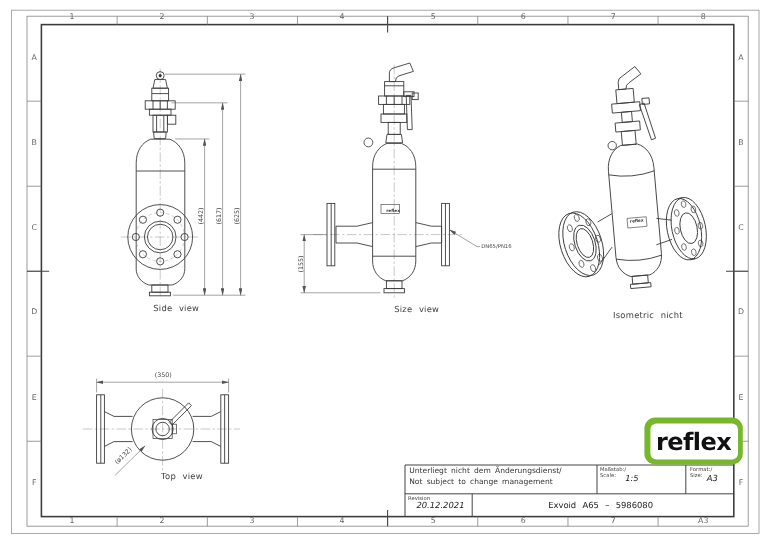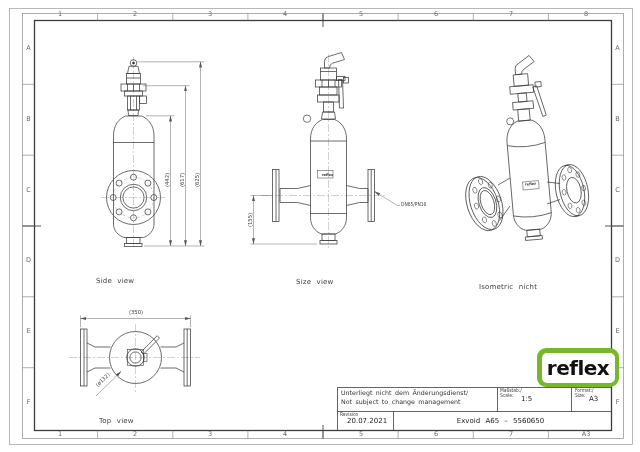--- a/index.html
+++ b/index.html
@@ -2,28 +2,28 @@
 <html><head>
 <meta charset="utf-8">
 <style>
   html,body{margin:0;padding:0;background:#fff;}
   .sheet{position:relative;width:640px;height:452px;background:#ffffff;overflow:hidden;
          font-family:"DejaVu Sans",sans-serif;}
   .sheet svg{position:absolute;left:0;top:0;}
   .lbl{position:absolute;line-height:1;white-space:nowrap;color:#3b3b3b;
        font-family:"DejaVu Sans",sans-serif;}
   .grid-lbl{font-size:6.5px;color:#666;text-align:center;}
-  .cap{font-size:7px;letter-spacing:.2px;word-spacing:3px;text-align:left;color:#3d3d3d;margin-top:24px;}
+  .cap{font-size:7px;letter-spacing:.2px;word-spacing:3px;text-align:right;color:#3d3d3d;}
   .dimv{font-size:8px;transform:rotate(-90deg) scale(.66);transform-origin:center;
         text-align:center;color:#444;}
   .dimr{font-size:8px;transform:rotate(-44deg) scale(.66);transform-origin:center;
         text-align:center;color:#444;}
   .dimh{font-size:8px;transform:scale(.66);transform-origin:center;text-align:center;color:#444;}
   .tiny{font-size:8px;transform:scale(.55);transform-origin:0 0;color:#444;}
-  .val{font-size:7px;color:#222;}
+  .val{font-size:7px;color:#222;font-style:italic;}
   .note{font-size:6.3px;word-spacing:1.5px;color:#333;}
   .ttl{font-size:7px;word-spacing:3px;text-align:center;color:#222;}
   .mini{font-size:7px;transform:scale(.5);transform-origin:center;text-align:center;
         font-weight:bold;color:#333;}
   .logo{position:absolute;left:537px;top:348px;width:82px;height:39px;background:#76b82a;
         border-radius:9px;display:flex;align-items:center;justify-content:center;z-index:5;}
   .logo-inner{background:#ffffff;border-radius:5px;width:73px;height:30px;display:flex;
         align-items:center;justify-content:center;}
   .logo-text{font-weight:bold;font-size:20px;letter-spacing:-.5px;color:#111;}
 </style>
@@ -252,22 +252,22 @@
 
 <span class="lbl note" style="left:341px;top:389.5px">Unterliegt nicht dem Änderungsdienst/</span>
 <span class="lbl note" style="left:341px;top:398.5px">Not subject to change management</span>
 <span class="lbl tiny" style="left:500px;top:389px">Maßstab:/</span>
 <span class="lbl tiny" style="left:500px;top:394px">Scale:</span>
 <span class="lbl val" style="left:521px;top:396px">1:5</span>
 <span class="lbl tiny" style="left:574.5px;top:389px">Format:/</span>
 <span class="lbl tiny" style="left:574.5px;top:394px">Size:</span>
 <span class="lbl val" style="left:589px;top:396px">A3</span>
 <span class="lbl tiny" style="left:340px;top:412.5px">Revision</span>
-<span class="lbl val" style="left:347px;top:418px">20.07.2021</span>
-<span class="lbl ttl" style="left:393.5px;top:418px;width:214px">Exvoid A65 – 5560650</span>
+<span class="lbl val" style="left:347px;top:418px">20.12.2021</span>
+<span class="lbl ttl" style="left:393.5px;top:418px;width:214px">Exvoid A65 – 5986080</span>
 
 <div class="logo">
   <div class="logo-inner">
     <span class="logo-text">reflex</span>
   </div>
 </div>
 
 </div>
 
 </body></html>

